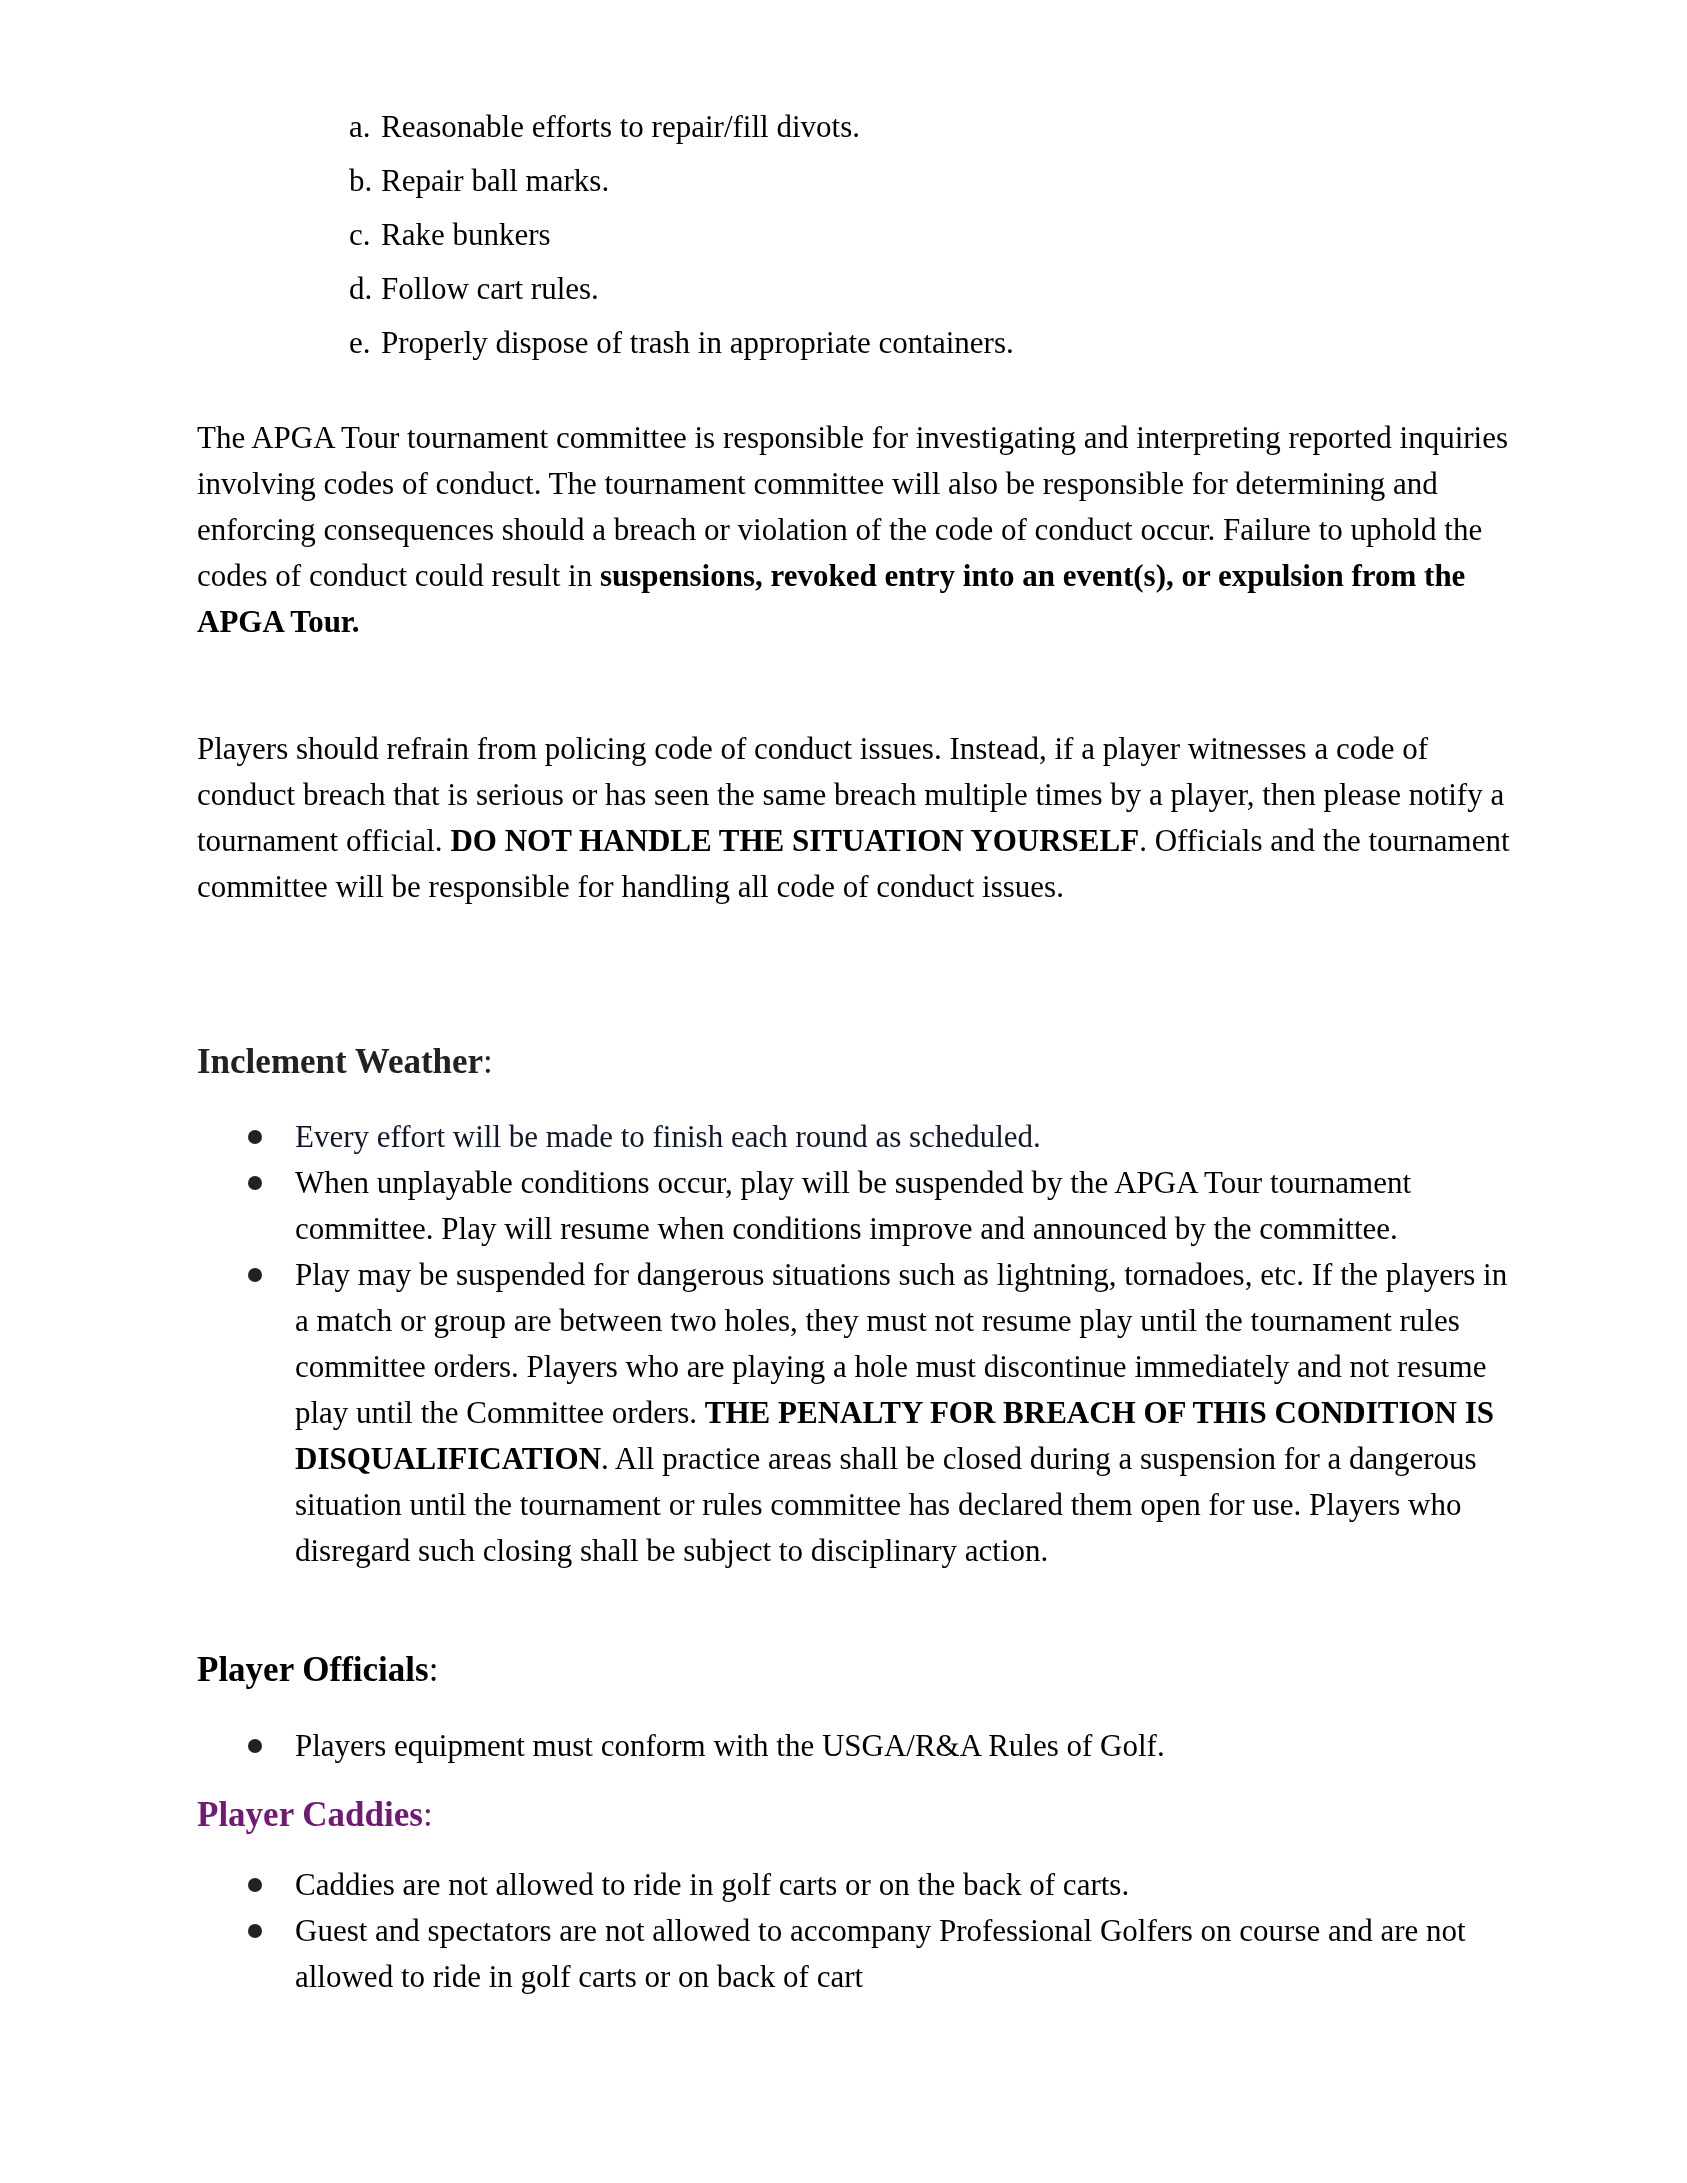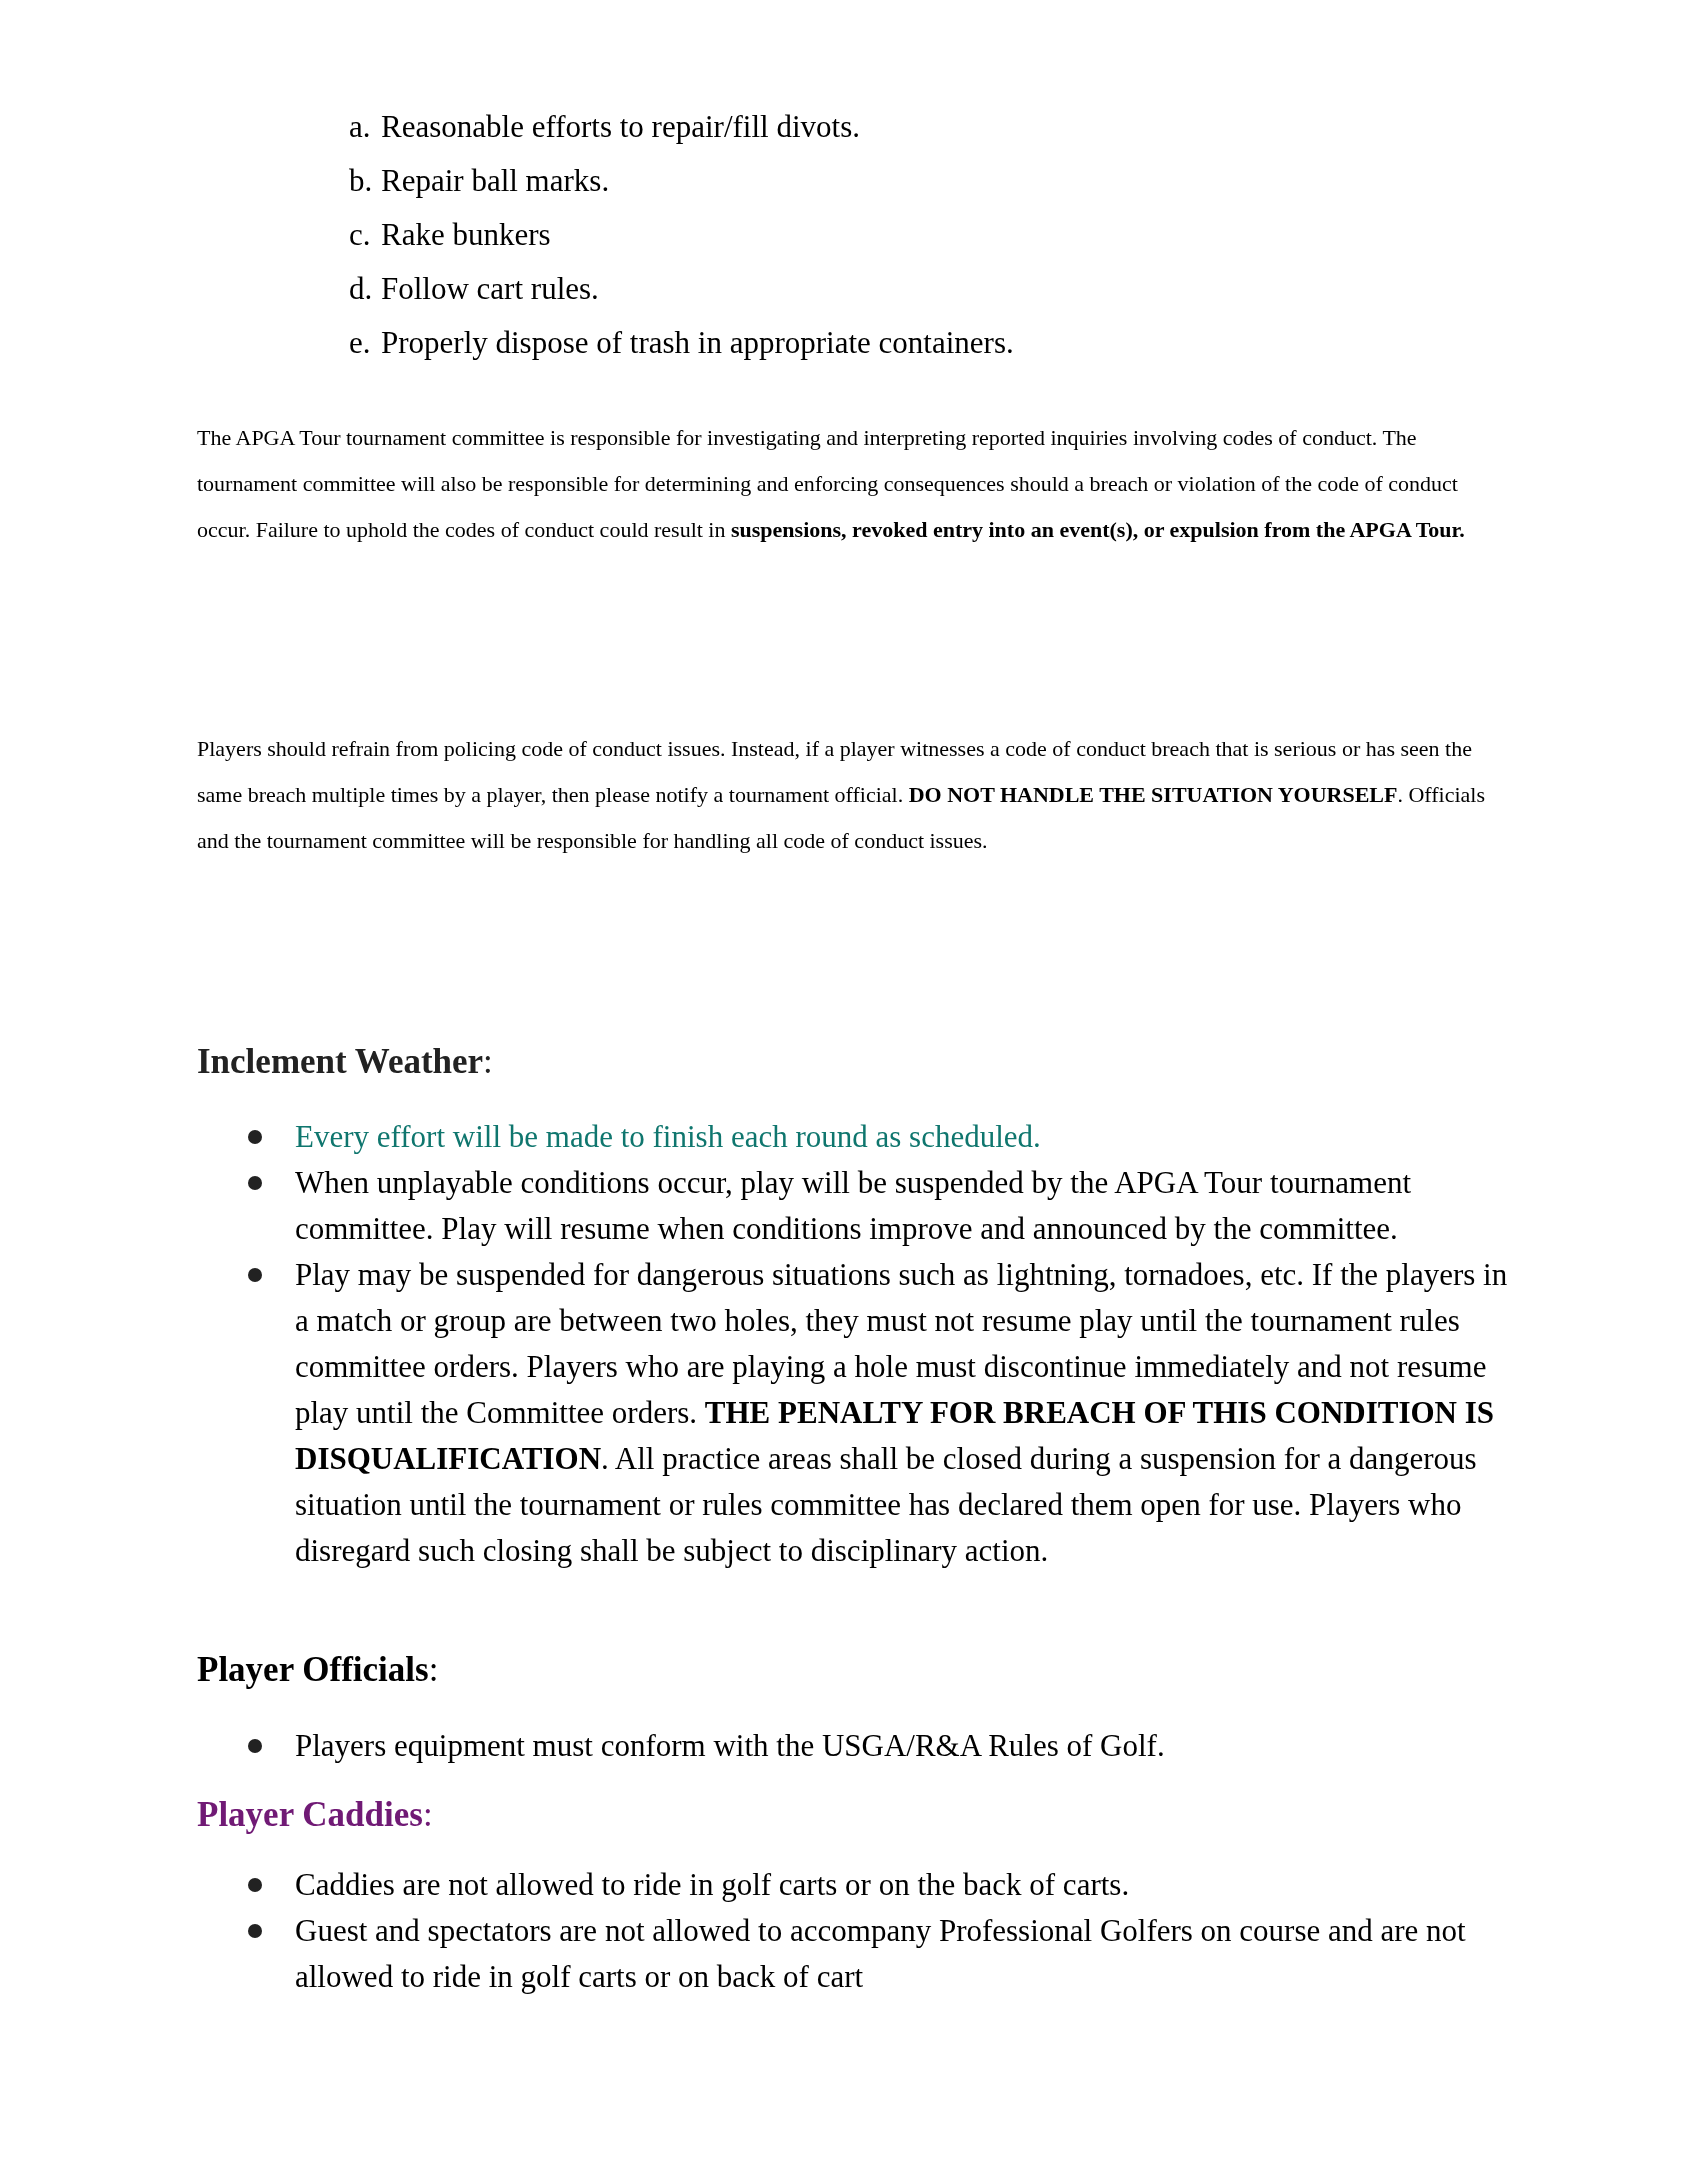--- a/index.html
+++ b/index.html
@@ -39,21 +39,21 @@
     }
     .alpha-list .marker {
       display: inline-block;
       width: 32px;
     }
     .para {
       position: absolute;
       left: 197px;
       width: 1316px;
       margin: 0;
-      font-size: 22px;
+      font-size: 31px;
       line-height: 46px;
     }
     .para b { font-weight: bold; }
     #para-committee { top: 415px; }
     #para-players { top: 726px; }
 
     .heading {
       position: absolute;
       left: 197px;
       margin: 0;
@@ -86,21 +86,21 @@
       position: absolute;
       left: 51px;
       top: 16px;
       width: 14.3px;
       height: 14.3px;
       border-radius: 50%;
       background: #222222;
     }
     .bullet-list li b { font-weight: bold; }
     #list-weather { top: 1114px; }
-    #list-weather li.muted { color: #0f766e; }
+    #list-weather li.muted { color: #0f172a; }
     #list-equipment { top: 1723px; }
     #list-caddies { top: 1862px; }
   </style>
 </head>
 <body>
 
 <div class="page">
 
   <ol class="alpha-list">
     <li>

